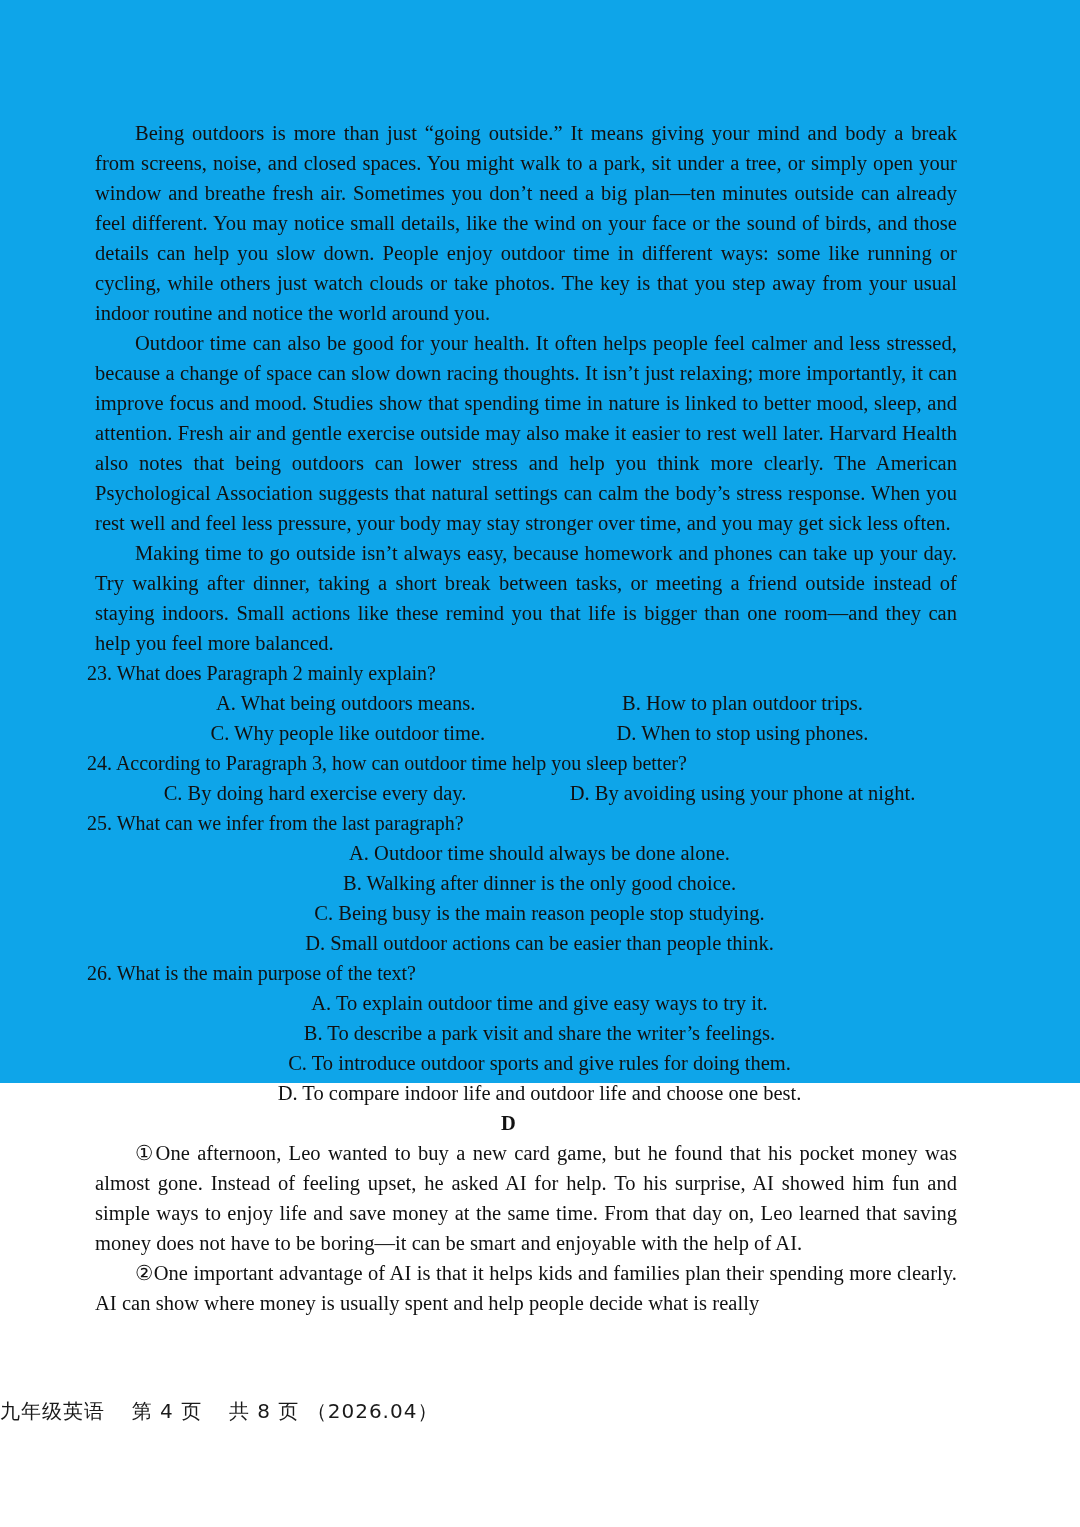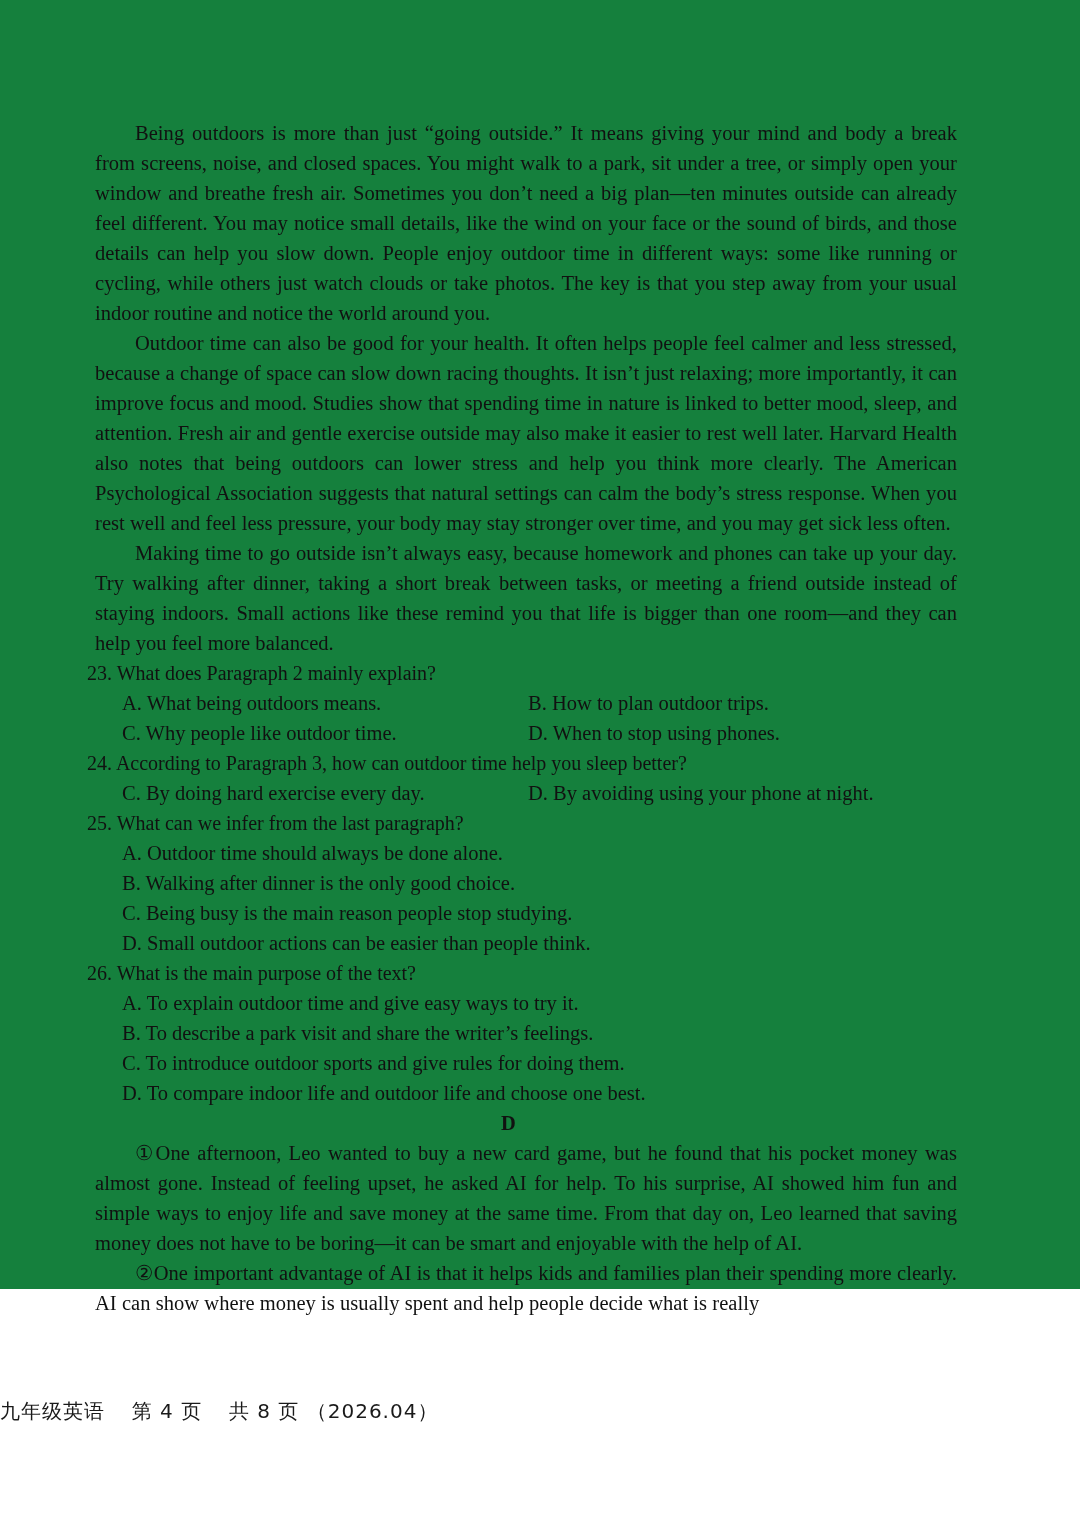--- a/index.html
+++ b/index.html
@@ -13,22 +13,22 @@
     position: relative;
     font-family: "Liberation Serif", "DejaVu Serif", serif;
     color: #111111;
     overflow: hidden;
   }
 
   .page {
     position: absolute;
     left: 0; top: 0;
     width: 1080px;
-    height: 1289px;
-    background: #15803d;
+    height: 1083px;
+    background: #0ea5e9;
   }
 
   .content {
     position: absolute;
     left: 95px;
     top: 118px;
     width: 862px;
   }
 
   
@@ -47,35 +47,37 @@
   .q-stem {
     font-size: 20px;
     line-height: 30px;
     margin-left: -8px;
     white-space: nowrap;
   }
   .opt-row {
     display: flex;
     font-size: 20.5px;
     line-height: 30px;
+    justify-content: center;
   }
   .opt-col-a {
     width: 433px;
     padding-left: 27px;
     box-sizing: border-box;
     white-space: nowrap;
   }
   .opt-col-b {
     white-space: nowrap;
   }
   .opt-single {
     font-size: 20.5px;
     line-height: 30px;
     padding-left: 27px;
     white-space: nowrap;
+    text-align: center;
   }
 
   
   .section-head {
     text-align: center;
     font-weight: bold;
     font-size: 20.5px;
     line-height: 30px;
     width: 843px;
     margin-left: -8px;

